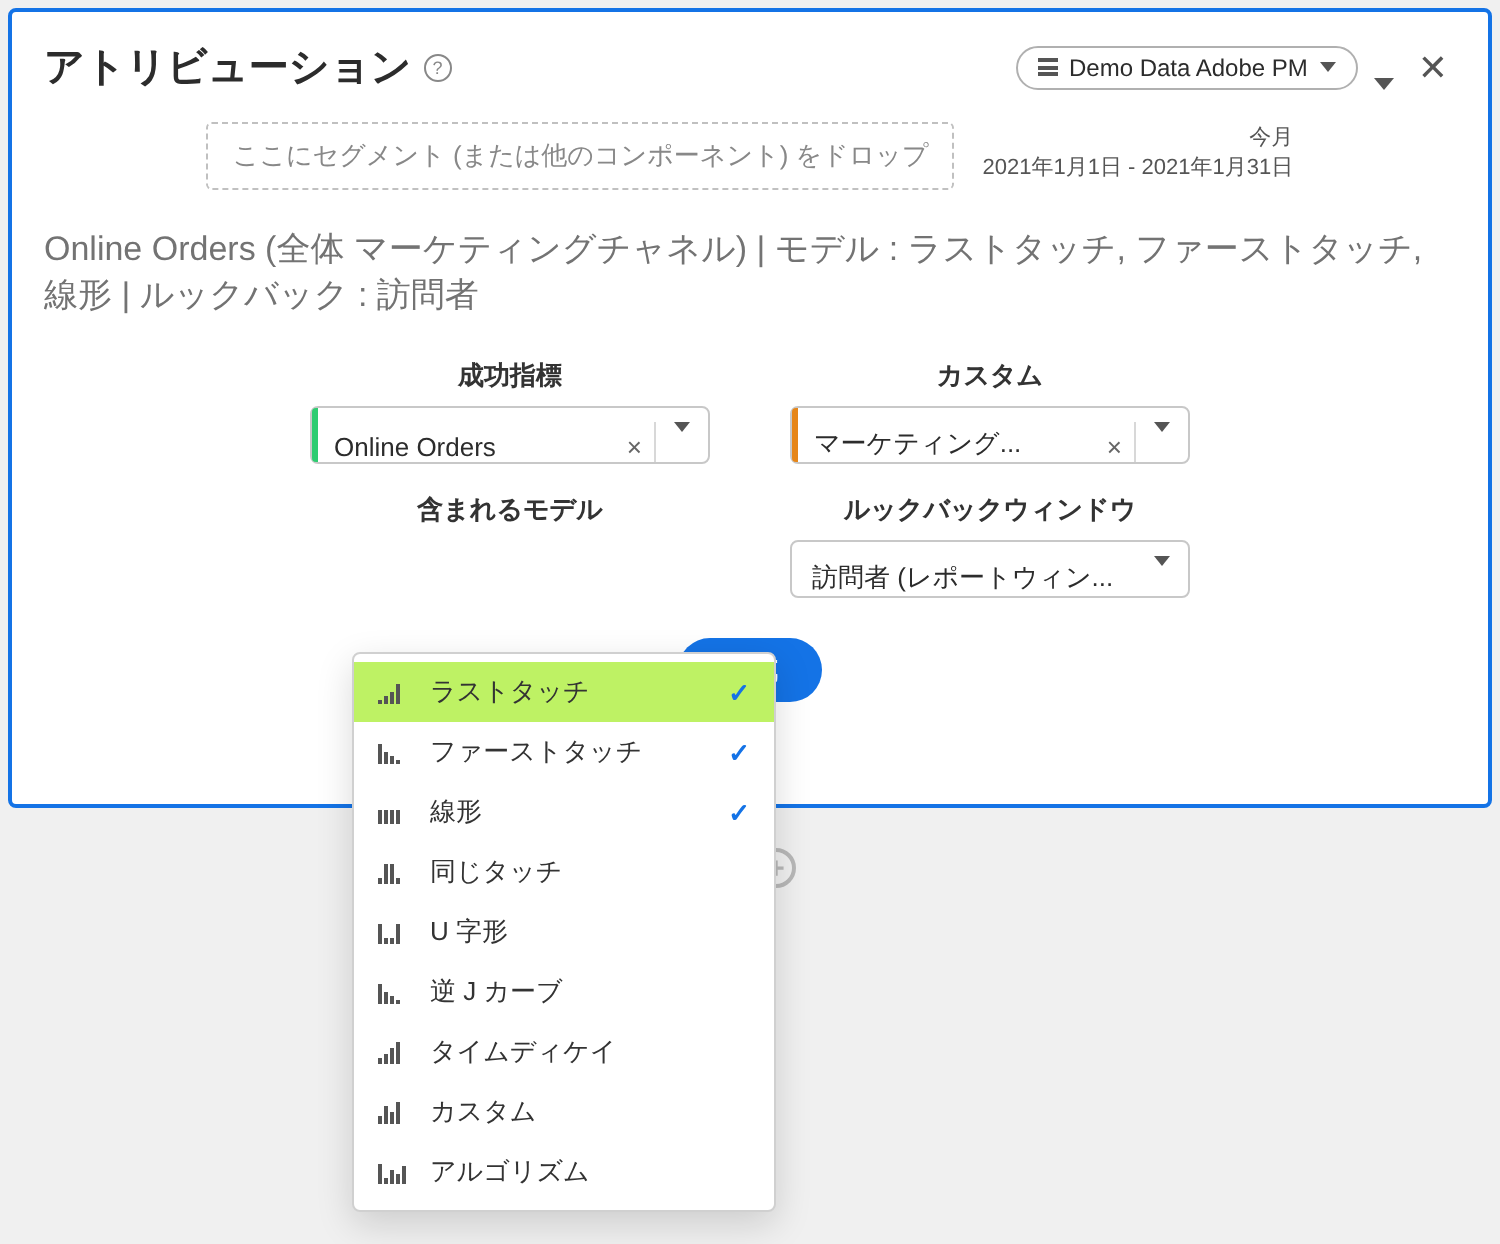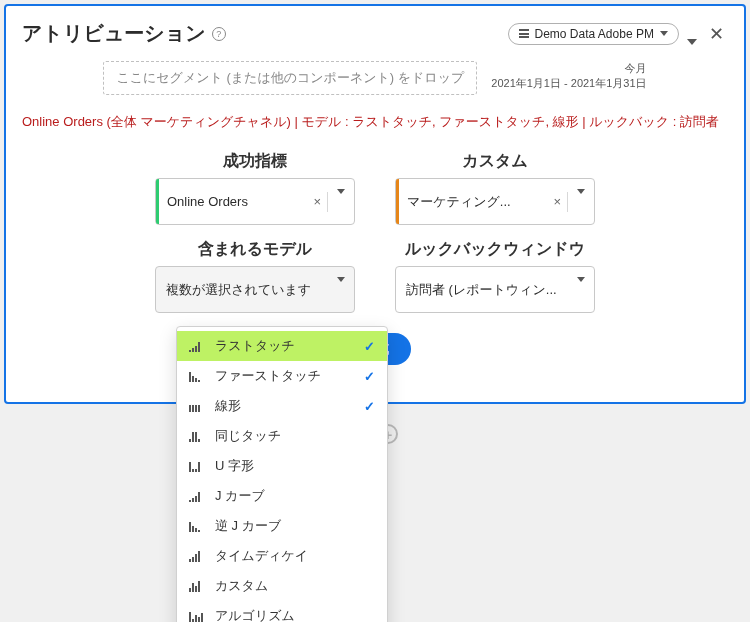--- a/index.html
+++ b/index.html
@@ -35,30 +35,30 @@
     .chev-down { width: 0; height: 0; border-left: 4px solid transparent; border-right: 4px solid transparent; border-top: 5px solid #555; }
     .chev-down-lg { width: 0; height: 0; border-left: 5px solid transparent; border-right: 5px solid transparent; border-top: 6px solid #555; }
     .close-x { font-size: 18px; color: #555; cursor: pointer; padding: 0 4px; }
 
     .drop-row { display: flex; justify-content: center; align-items: flex-start; margin-top: 14px; gap: 14px; }
     .drop-zone { border: 1px dashed #c0c0c0; border-radius: 3px; padding: 7px 12px; color: #888; flex: 0 0 auto; }
     .date-block { text-align: right; font-size: 11px; color: #555; }
     .date-block .this-month { }
     .date-block .range { }
 
-    .summary { margin-top: 18px; font-size: 13px; color: #b91c1c; }
+    .summary { margin-top: 18px; font-size: 17px; color: #737373; }
 
     .controls { margin-top: 20px; display: flex; flex-direction: column; align-items: center; gap: 14px; }
     .ctrl-row { display: flex; gap: 40px; justify-content: center; }
     .ctrl-group { display: flex; flex-direction: column; align-items: center; gap: 6px; width: 200px; }
-    .ctrl-label { font-size: 16px; font-weight: 700; color: #333; }
+    .ctrl-label { font-size: 13px; font-weight: 700; color: #333; }
 
     .select, .tag-select {
-      width: 200px; height: 47px; border: 1px solid #c8c8c8; border-radius: 4px;
-      display: flex; align-items: center; background: #fff; cursor: pointer;
+      width: 200px; height: 29px; border: 1px solid #c8c8c8; border-radius: 4px;
+      display: flex; align-items: flex-end; background: #fff; cursor: pointer;
     }
     .select.many { background: #f4f4f4; }
     .accent-bar { width: 3px; align-self: stretch; border-radius: 2px 0 0 2px; }
     .tag-select .tag-label { flex: 1; padding: 0 8px; white-space: nowrap; overflow: hidden; text-overflow: ellipsis; font-size: 13px; }
     .tag-select .clear { padding: 0 6px; color: #666; font-size: 13px; }
     .split { width: 1px; height: 20px; background: #d8d8d8; }
     .select .chev, .tag-select .chev { padding: 0 9px; }
     .select .sel-label { flex: 1; padding: 0 10px; font-size: 13px; white-space: nowrap; overflow: hidden; text-overflow: ellipsis; }
 
     .create-btn {
@@ -153,24 +153,20 @@
             <span class="clear">×</span>
             <span class="split"></span>
             <span class="chev"><span class="chev-down"></span></span>
           </div>
         </div>
       </div>
 
       <div class="ctrl-row">
         <div class="ctrl-group">
           <div class="ctrl-label">含まれるモデル</div>
-          <div class="select many">
-            <span class="sel-label">複数が選択されています</span>
-            <span class="chev"><span class="chev-down"></span></span>
-          </div>
         </div>
         <div class="ctrl-group">
           <div class="ctrl-label">ルックバックウィンドウ</div>
           <div class="select">
             <span class="sel-label">訪問者 (レポートウィン...</span>
             <span class="chev"><span class="chev-down"></span></span>
           </div>
         </div>
       </div>
 
@@ -223,29 +219,20 @@
         <span class="mi-icon">
           <span style="height: 10px;"></span>
           <span style="height: 3px;"></span>
           <span style="height: 3px;"></span>
           <span style="height: 10px;"></span>
         </span>
         <span class="mi-text">U 字形</span>
       </div>
       <div class="menu-item">
         <span class="mi-icon">
-          <span style="height: 2px;"></span>
-          <span style="height: 4px;"></span>
-          <span style="height: 6px;"></span>
-          <span style="height: 10px;"></span>
-        </span>
-        <span class="mi-text">J カーブ</span>
-      </div>
-      <div class="menu-item">
-        <span class="mi-icon">
           <span style="height: 10px;"></span>
           <span style="height: 6px;"></span>
           <span style="height: 4px;"></span>
           <span style="height: 2px;"></span>
         </span>
         <span class="mi-text">逆 J カーブ</span>
       </div>
       <div class="menu-item">
         <span class="mi-icon">
           <span style="height: 3px;"></span>

